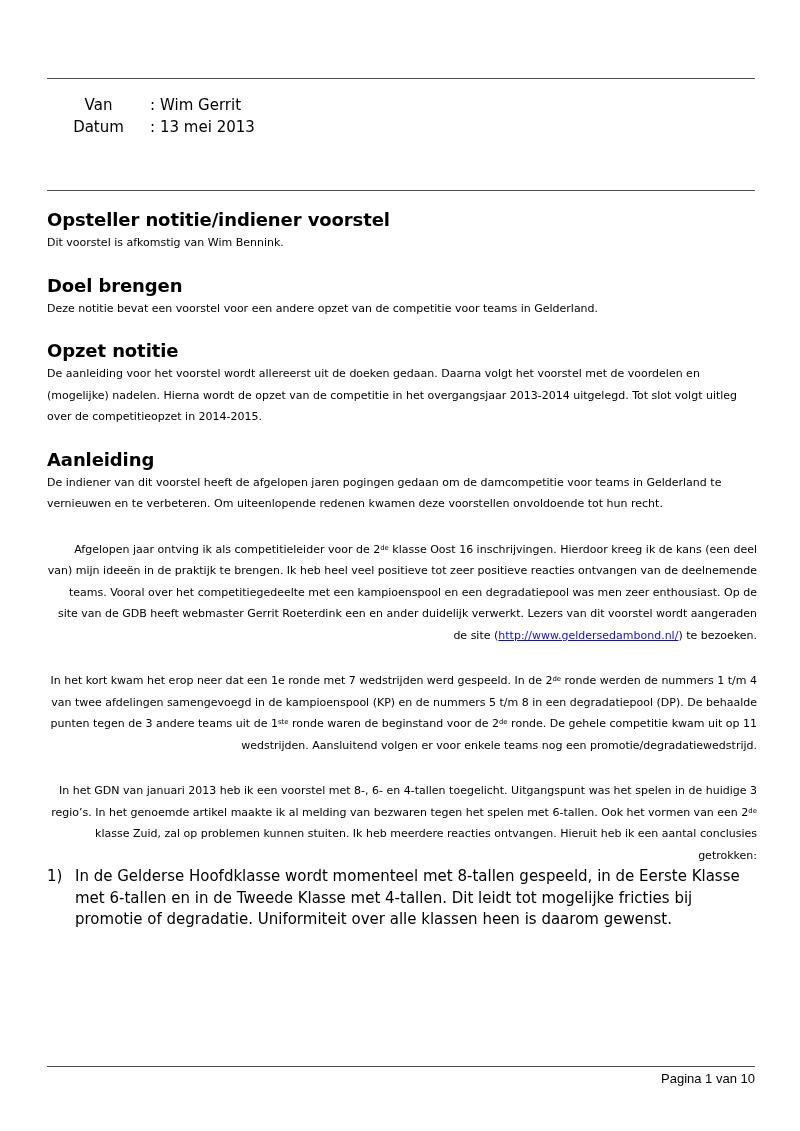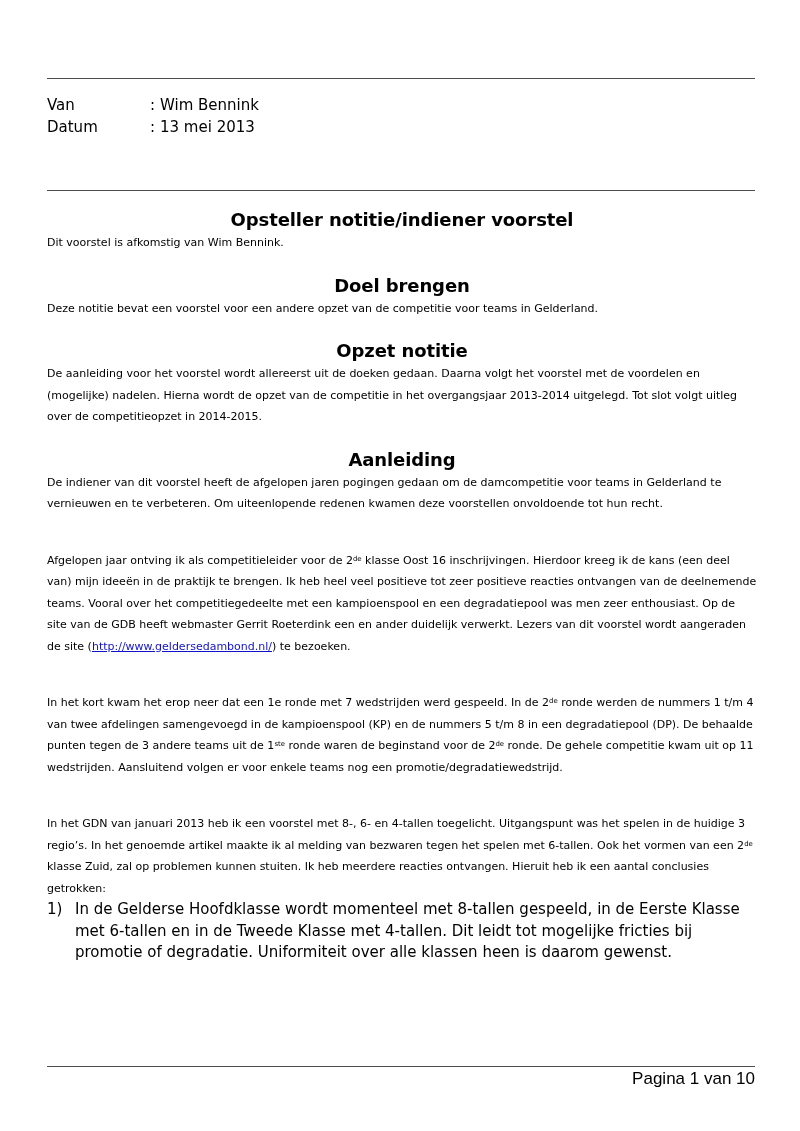--- a/index.html
+++ b/index.html
@@ -38,47 +38,46 @@
     top: 95px;
     font-size: 15px;
     line-height: 21.5px;
     border-collapse: collapse;
   }
   .meta td {
     padding: 0;
     vertical-align: top;
     white-space: nowrap;
   }
-  .meta .meta-label { width: 103px; }
+  .meta .meta-label { width: 103px; text-align: center; }
   .meta .meta-sep { width: 10px; }
 
   
   .body-block {
     position: absolute;
     left: 47px;
     top: 208px;
     width: 710px;
     font-size: 15px;
     line-height: 21.5px;
   }
   h2.section {
     font-size: 18px;
     font-weight: bold;
     line-height: 23px;
     margin: 0 0 1px 0;
     letter-spacing: -0.1px;
-    text-align: center;
   }
   .section-gap { height: 20px; }
   p.para {
     margin: 0;
     font-size: 11px;
     line-height: 21.5px;
   }
-  p.para + p.para { margin-top: 35px; }
+  p.para + p.para { margin-top: 24px; text-align: right; }
   sup {
     font-size: 0.63em;
     vertical-align: 0.46em;
     line-height: 0;
   }
   a.ext-link {
     color: #1111cc;
     text-decoration: underline;
   }
   ol.num-list {
@@ -98,38 +97,38 @@
     top: 0;
   }
 
   
   .footer-num {
     position: absolute;
     left: 47px;
     top: 1070px;
     width: 708px;
     text-align: right;
-    font-size: 17px;
+    font-size: 13px;
     line-height: 17px;
     font-family: "Liberation Sans", sans-serif;
   }
 </style>
 </head>
 <body>
 
 <div class="page">
 
   <hr class="rule rule-top">
 
   <table class="meta">
     <tbody>
       <tr>
         <td class="meta-label">Van</td>
         <td class="meta-sep">:</td>
-        <td class="meta-value">Wim Bennink</td>
+        <td class="meta-value">Wim Gerrit</td>
       </tr>
       <tr>
         <td class="meta-label">Datum</td>
         <td class="meta-sep">:</td>
         <td class="meta-value">13 mei 2013</td>
       </tr>
     </tbody>
   </table>
 
   <hr class="rule rule-head">

